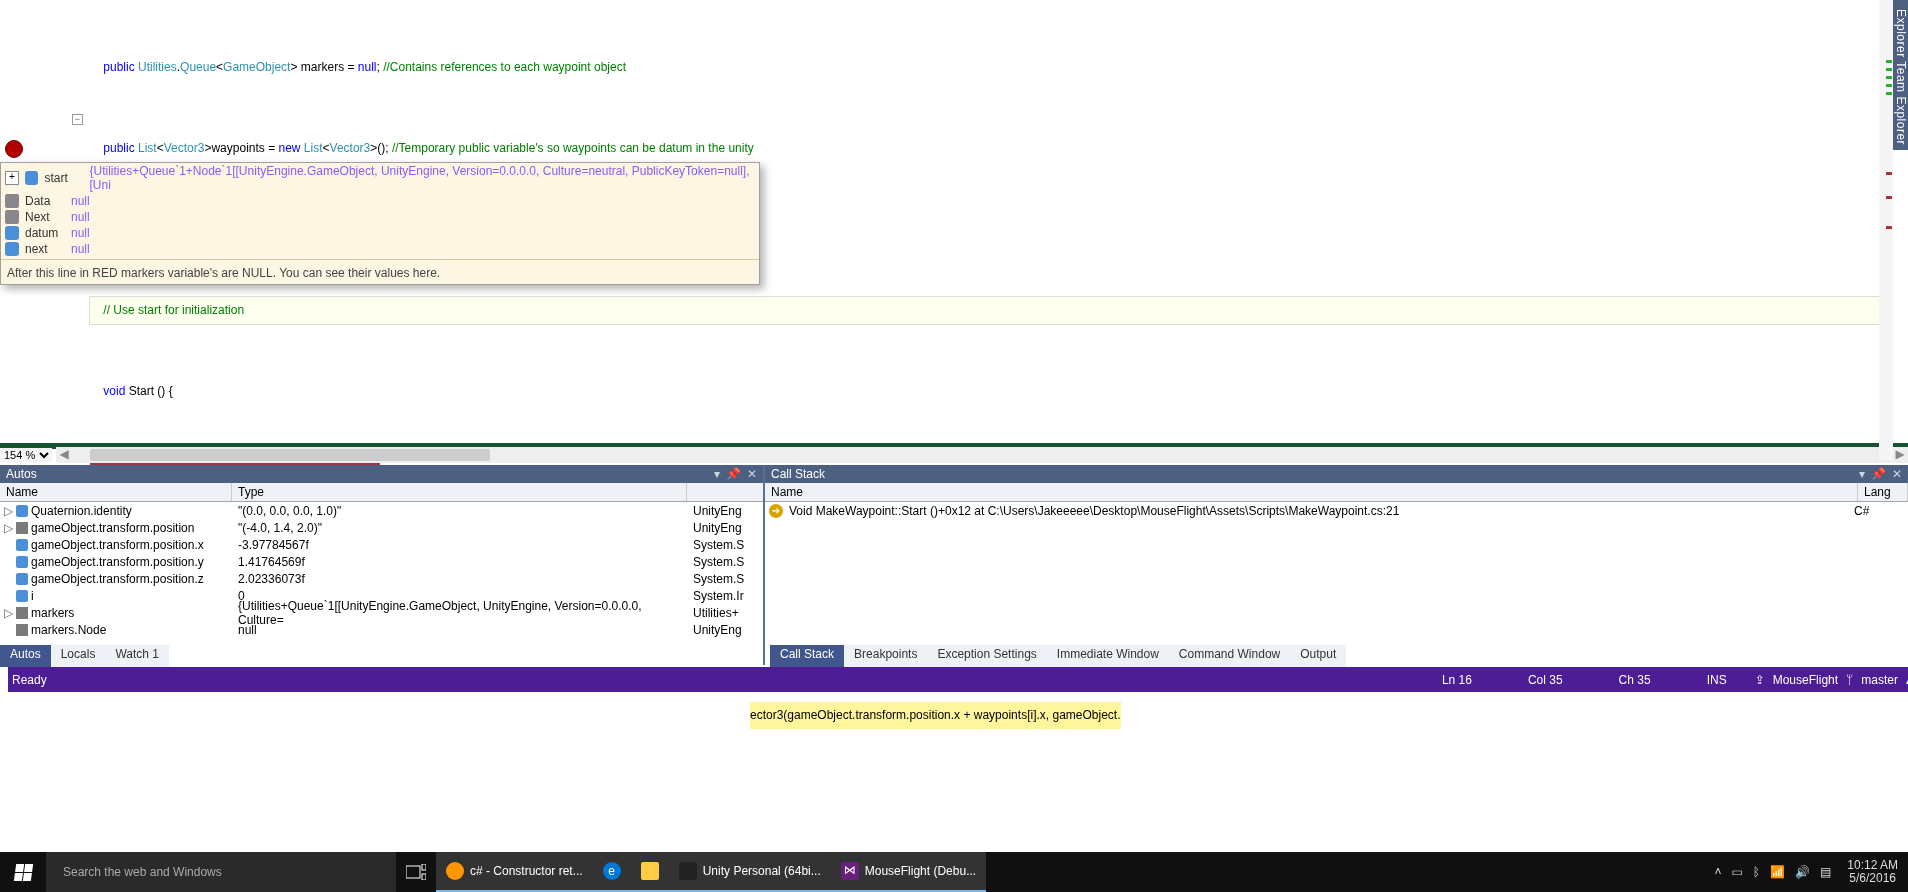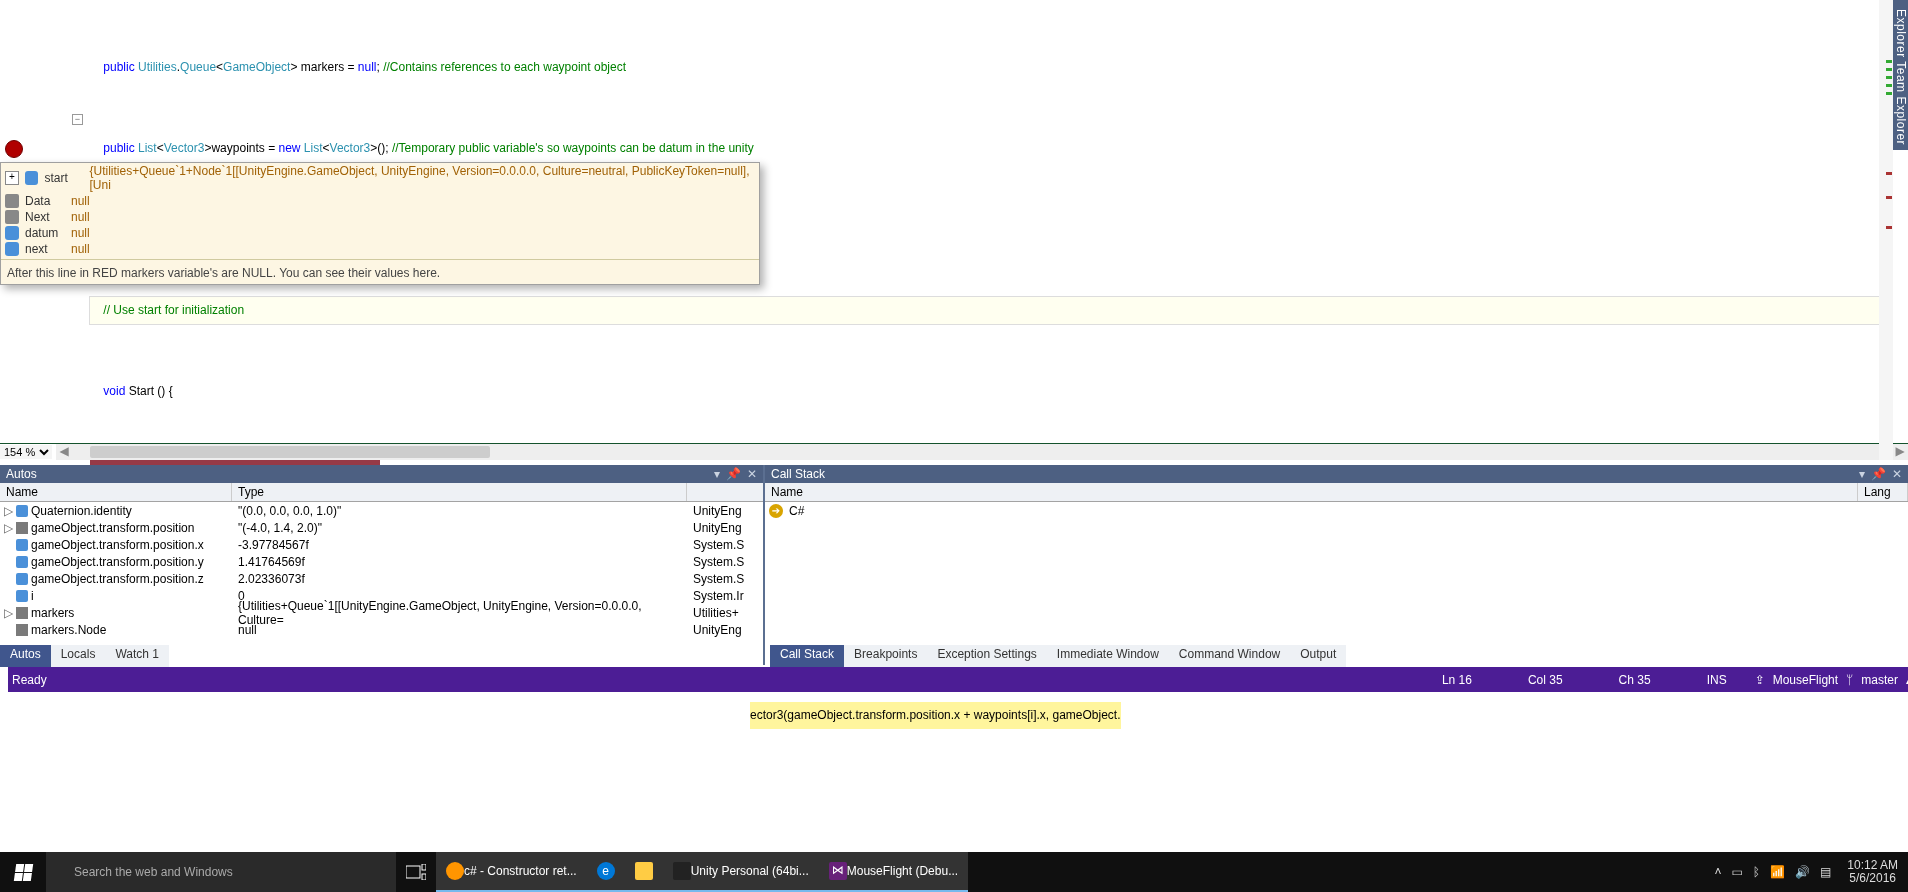--- a/index.html
+++ b/index.html
@@ -22,26 +22,26 @@
 
   
   .tooltip { position:absolute; left:0; top:162px; width:760px; background:#fdf6e3; border:1px solid #a0a0a0; box-shadow:4px 4px 8px rgba(0,0,0,.3); z-index:10; }
   .tooltip-row { display:flex; align-items:center; gap:6px; padding:1px 4px; }
   .tooltip-row:nth-child(odd){}
   .tip-icon { width:14px; height:14px; display:inline-block; }
   .tip-icon.plus { border:1px solid #888; background:#fff; text-align:center; line-height:10px; font-size:10px; }
   .tip-icon.wrench { background:#888; border-radius:2px; }
   .tip-icon.field { background:#4a90d9; border-radius:3px; }
   .tip-name { width:40px; color:#333; }
-  .tip-val { color:#a16207; }
+  .tip-val { color:#8b5cf6; }
   .tooltip hr { border:none; border-top:1px solid #d0ca9f; margin:2px 0; }
   .tooltip-note { padding:4px 6px; color:#444; }
 
   
-  .zoom-bar { position:absolute; left:0; top:443px; height:17px; width:100%; border-top:1px solid #14532d; display:flex; align-items:center; }
+  .zoom-bar { position:absolute; left:0; top:443px; height:17px; width:100%; border-top:6px solid #14532d; display:flex; align-items:center; }
   .zoom-bar select { font-size:11px; border:none; background:#f5f5f5; margin-right:4px; }
   .hscroll { flex:1; background:#eee; height:16px; position:relative; }
   .hscroll:before { content:""; position:absolute; left:18px; width:400px; height:12px; top:2px; background:#cdcdcd; border-radius:2px; }
   .scroll-caret { width:16px; height:16px; text-align:center; line-height:14px; background:#eee; color:#888; }
 
   
   .docked { position:absolute; left:0; top:465px; width:100%; height:200px; display:flex; }
   .panel { display:flex; flex-direction:column; background:#fff; }
   .panel-header { background:#4d6082; color:#fff; padding:2px 6px; font-size:12px; display:flex; align-items:center; }
   .panel-header .picons { margin-left:auto; display:flex; gap:6px; color:#cbd4e2; }
@@ -84,23 +84,23 @@
   .statusbar { position:absolute; left:8px; top:667px; width:100%; height:25px; background:#4c1d95; color:#fff; display:flex; align-items:center; padding:0 4px; font-size:12px;}
   .statusbar .spacer { flex:1; }
   .statusbar .seg { padding:0 28px; }
   .statusbar .git { display:flex; gap:8px; align-items:center; }
 
   
   .taskbar { position:absolute; left:0; bottom:0; width:100%; height:40px; background:#101010; color:#ddd; display:flex; align-items:center; }
   .taskbar .start { width:46px; height:40px; display:flex; align-items:center; justify-content:center; }
   .winlogo { display:grid; grid-template-columns:8px 8px; grid-template-rows:8px 8px; gap:1px; transform:skewX(-8deg);}
   .winlogo span{ background:#fff;}
-  .taskbar .search { width:350px; height:40px; background:#2a2a2a; display:flex; align-items:center; padding:0 28px; color:#aaa; }
+  .taskbar .search { width:350px; height:40px; background:#2a2a2a; display:flex; align-items:center; padding:0 17px; color:#aaa; }
   .task-icons { display:flex; align-items:center; gap:0; }
-  .task-btn { height:40px; display:flex; align-items:center; padding:14px 10px; gap:0; }
+  .task-btn { height:40px; display:flex; align-items:center; padding:14px 10px; gap:6px; }
   .task-btn.active { background:#333; border-bottom:2px solid #76b9ed;}
   .task-btn .dot { width:18px; height:18px; border-radius:50%; }
   .tray { margin-left:auto; display:flex; align-items:center; gap:10px; padding-right:4px; color:#ddd;}
   .clock { text-align:center; font-size:11px; line-height:13px; padding:0 6px;}
   
   
   .side-tab { position:absolute; right:0; top:0; width:15px; height:150px; background:#4d6082; color:#fff; writing-mode:vertical-rl; text-align:center; font-size:11px; padding-top:4px; letter-spacing:.5px;}
   .mini-map { position:absolute; right:15px; top:0; width:14px; height:460px; background:#f5f5f5; }
   .mini-map .mark { position:absolute; right:1px; width:6px; height:3px; }
   .mini-map .r { background:#a33; }
@@ -274,20 +274,21 @@
           <span>✕</span>
         </div>
     </div>
     <div class="grid-head">
       <div>Name</div>
       <div>Lang</div>
     </div>
     <div class="grid-body">
       <div class="cs-row">
         <span class="arrow">➔</span>
+        <span style="flex:1">Void MakeWaypoint::Start ()+0x12 at C:\Users\Jakeeeee\Desktop\MouseFlight\Assets\Scripts\MakeWaypoint.cs:21</span>
         <span style="width:50px">C#</span>
       </div>
     </div>
   </div>
 </div>
 
 <div class="tabstrip">
   <div class="half left" id="autos-tabs">
       <div class="tab active">Autos</div>
       <div class="tab">Locals</div>

